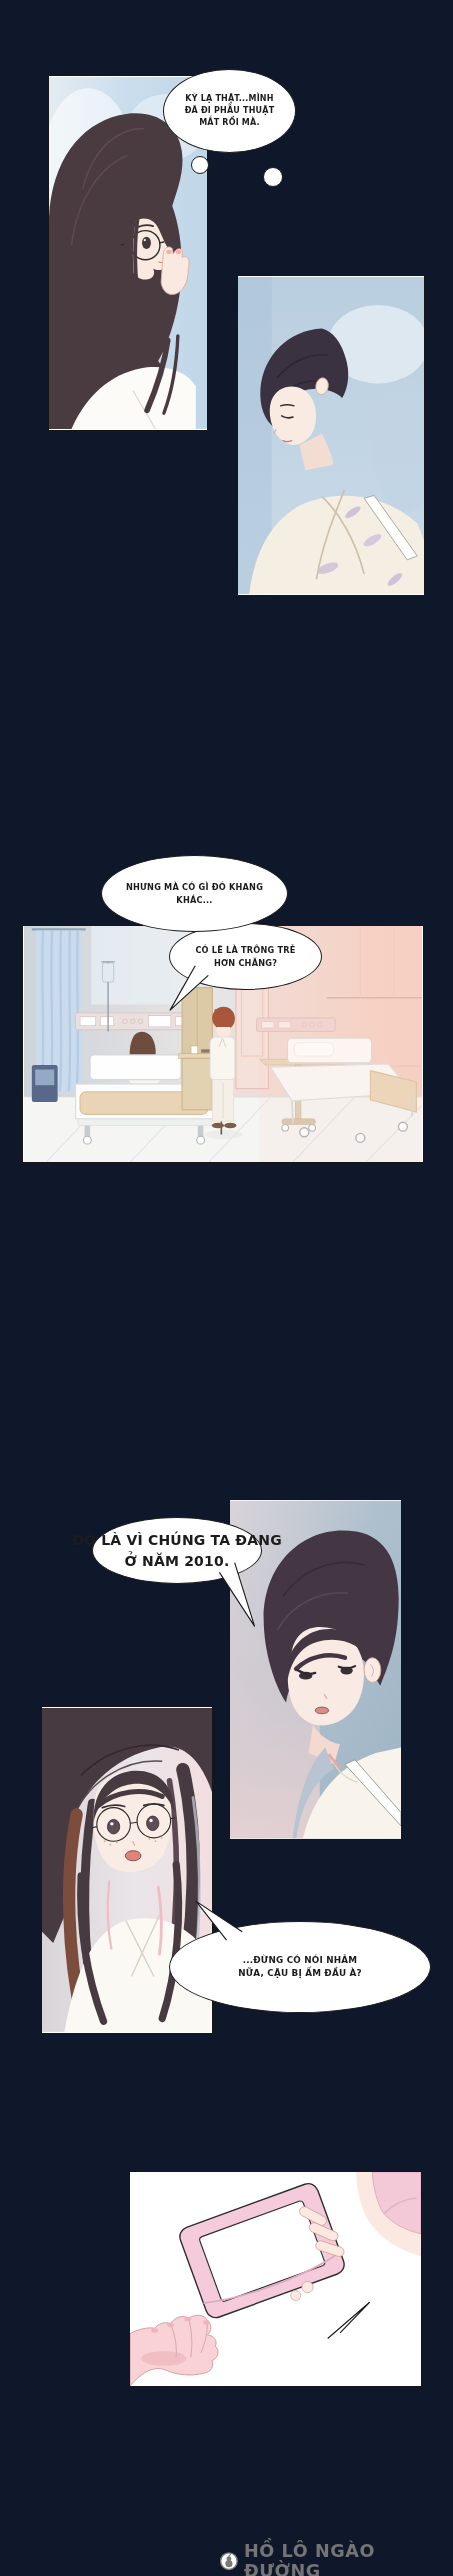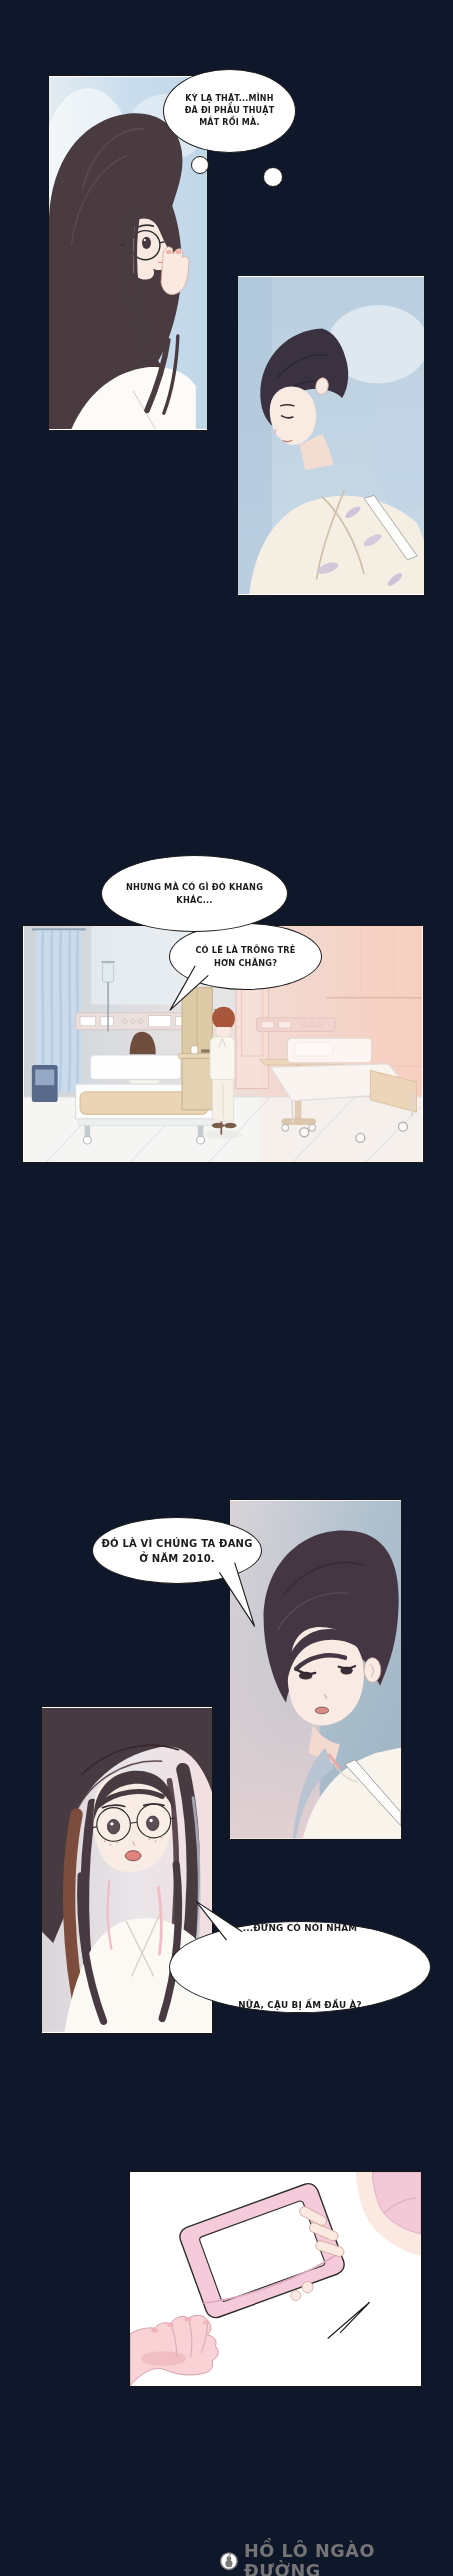--- a/index.html
+++ b/index.html
@@ -217,21 +217,21 @@
   </div>
 
   <div class="bub" style="left:101px;top:855px;width:187px;height:77px;font-size:8.2px;">
     <div class="ln">NHƯNG MÀ CÓ GÌ ĐÓ KHANG</div>
     <div class="ln">KHÁC...</div>
   </div>
   <svg class="tail" style="left:161px;top:956px;" width="57" height="57" viewBox="0 0 100 100">
     <path d="M60,17 L16,95 L83,34" fill="#ffffff" stroke="#1b1b1b" stroke-width="2" stroke-linejoin="round"></path>
   </svg>
 
-  <div class="bub" style="left:92px;top:1517px;width:170px;height:67px;font-size:10px;">
+  <div class="bub" style="left:92px;top:1517px;width:170px;height:67px;font-size:14px;">
     <div class="ln">ĐÓ LÀ VÌ CHÚNG TA ĐANG</div>
     <div class="ln">Ở NĂM 2010.</div>
   </div>
   <svg class="tail" style="left:212px;top:1558px;" width="51" height="74" viewBox="0 0 90 130">
     <path d="M13,25 L75,120 L40,8" fill="#ffffff" stroke="#1b1b1b" stroke-width="2" stroke-linejoin="round"></path>
   </svg>
 
   <div class="panel" style="left:229px;top:1499px;width:173px;height:341px;">
     <svg viewBox="0 0 305 602">
       <defs>
@@ -333,21 +333,21 @@
       <path d="M40,579 C60,470 90,400 150,380 C210,365 260,390 290,430 L304,450 L304,579 Z" fill="#fbf9f4"></path>
       <path d="M150,380 L200,480 M210,370 L160,480" stroke="#d9d2c4" stroke-width="2.5" fill="none"></path>
       <path d="M208,320 C214,360 216,400 210,440" stroke="#f2bcc6" stroke-width="5" fill="none" stroke-linecap="round"></path>
       <path d="M120,310 C116,350 116,390 124,430" stroke="#f2bcc6" stroke-width="4" fill="none" stroke-linecap="round"></path>
 
       <path d="M70,300 C66,390 80,480 110,560" stroke="#483a41" stroke-width="13" fill="none" stroke-linecap="round"></path>
       <path d="M240,280 C250,370 242,470 215,555" stroke="#483a41" stroke-width="13" fill="none" stroke-linecap="round"></path>
     </svg>
   </div>
 
-  <div class="bub" style="left:169px;top:1921px;width:262px;height:92px;font-size:8.8px;justify-content:space-between;">
+  <div class="bub" style="left:169px;top:1921px;width:262px;height:92px;font-size:8.8px;">
     <div class="ln">...ĐỪNG CÓ NÓI NHẢM</div>
     <div class="ln">NỮA, CẬU BỊ ẤM ĐẦU À?</div>
   </div>
   <svg class="tail" style="left:190px;top:1895px;" width="59" height="51" viewBox="0 0 105 90">
     <path d="M65,80 L11,11 L93,65" fill="#ffffff" stroke="#1b1b1b" stroke-width="2" stroke-linejoin="round"></path>
   </svg>
 
   <div class="panel" style="left:129px;top:2171px;width:293px;height:216px;">
     <svg viewBox="0 0 518 381">
       <rect width="518" height="381" fill="#ffffff"></rect>

